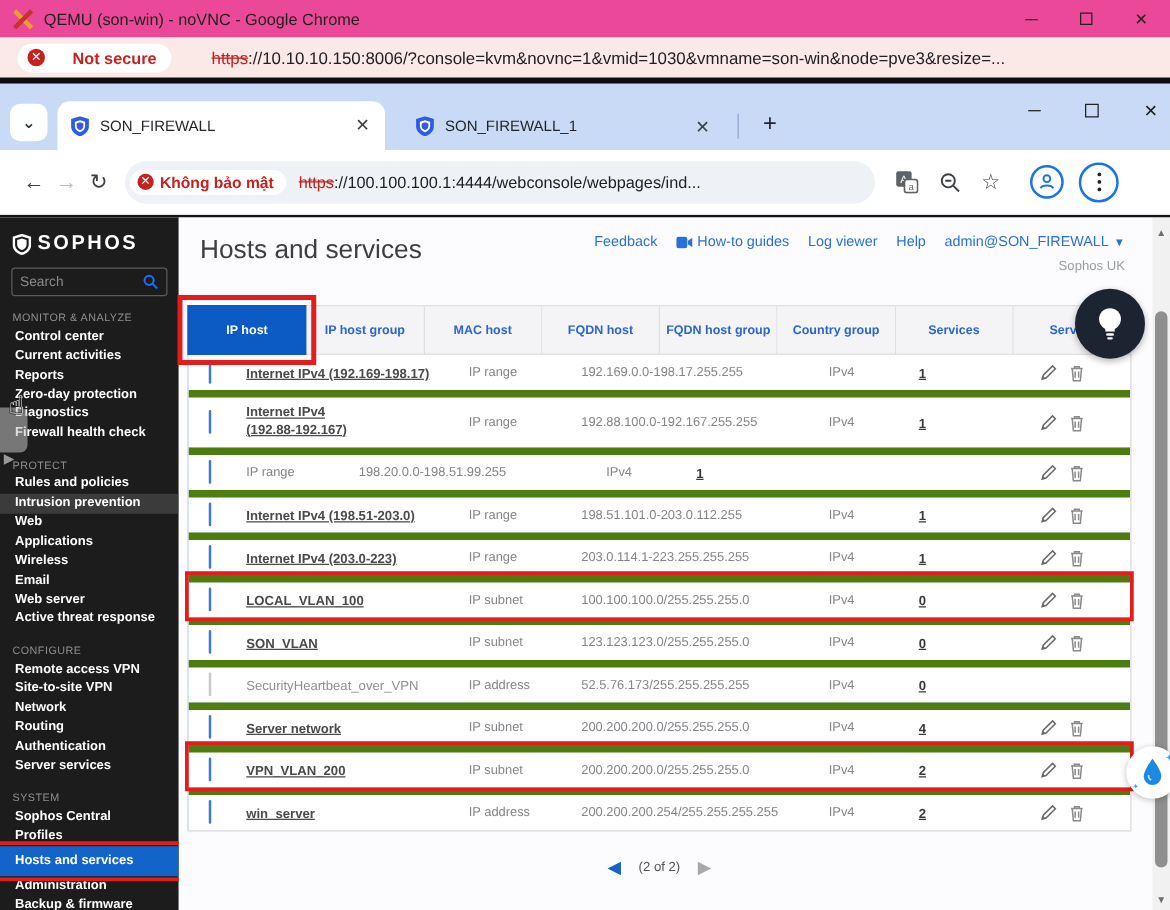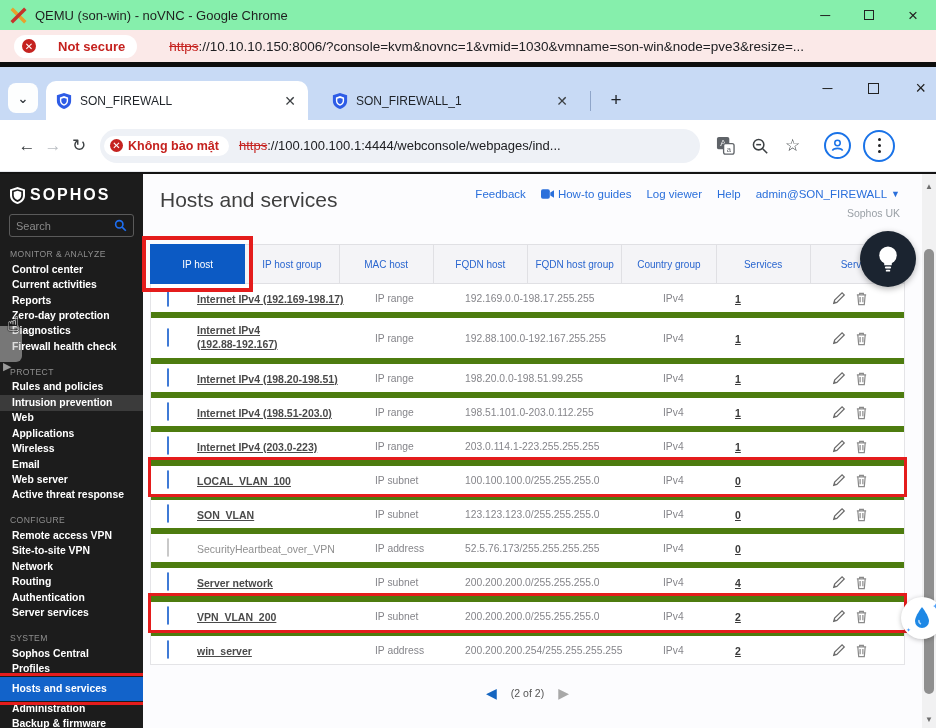--- a/index.html
+++ b/index.html
@@ -1,21 +1,21 @@
 <!DOCTYPE html>
 <html><head>
 <meta charset="utf-8">
 <style>
   * { box-sizing: border-box; margin: 0; padding: 0; }
   html,body { width:936px; height:728px; overflow:hidden; }
   body { font-family:"Liberation Sans","DejaVu Sans",sans-serif; position:relative; background:#fff; }
 
   
   .outer-titlebar { position:absolute; left:0; top:0; width:936px; height:30px;
-    background:#86efac; display:flex; align-items:center; padding:0 10px; }
+    background:#ec4899; display:flex; align-items:center; padding:0 10px; }
   .novnc-x { width:17px; height:17px; margin-right:8px; }
   .outer-title { font-size:13px; color:#1f1f1f; }
   .winbtns { margin-left:auto; display:flex; align-items:center; gap:34px; padding-right:8px; }
   .winbtn { color:#222; font-size:14px; line-height:1; cursor:default; }
   .winbtn.sq { width:10px; height:10px; border:1.2px solid #222; }
 
   .outer-urlbar { position:absolute; left:0; top:30px; width:936px; height:32px;
     background:#fbe9e8; display:flex; align-items:center; padding:0 14px; }
   .notsecure-chip { background:#fff; border-radius:14px; padding:4px 12px 4px 8px;
     display:flex; align-items:center; gap:6px; }
@@ -93,21 +93,21 @@
   .main { position:absolute; left:143px; top:0; width:779px; height:556px; background:#fcfcfe; }
   .page-title { font-size:21px; color:#3f3f3f; font-weight:400; padding:14px 0 0 17px; }
   .hdr-links { position:absolute; top:14px; right:22px; display:flex; align-items:center; gap:15px; }
   .hdr-link { color:#2a6fdb; font-size:11.5px; white-space:nowrap; display:flex; align-items:center; gap:4px; }
   .caret { font-size:9px; color:#2a6fdb; }
   .region { position:absolute; top:33px; right:22px; color:#9aa0a6; font-size:10.5px; }
 
   .module-tabs { margin:32px 0 0 7px; width:755px; height:40px; display:flex; }
   .mtab { flex:1; background:#f4f4f7; border:1px solid #e0e0e4; border-left:none;
     display:flex; align-items:center; justify-content:center; color:#2a66cf; font-size:10px;
-    font-weight:400; text-align:center; }
+    font-weight:700; text-align:center; }
   .mtab:first-child { border-left:1px solid #e0e0e4; }
   .mtab.selected { background:#0c5ac4; color:#fff; border-color:#0c5ac4; }
   .mtab.annotated { outline:4px solid #e41c1c; outline-offset:4px; position:relative; z-index:4; }
 
   .host-table { margin-left:7px; width:755px; background:#7dd3fc; border:1px solid #e4e4e7; border-top:none; }
   .hrow { display:flex; align-items:center; height:34px; border-top:6px solid #4d7c0f; padding-left:16px;
     background:#fff; position:relative; }
   .hrow:first-child { border-top:none; height:28px; }
   .hrow.tall { height:46px; }
   .hrow.annotated { outline:3px solid #e41c1c; z-index:3; }
@@ -363,21 +363,20 @@
         <path d="M2 14 L4.8 13.2 L2.8 11.2 Z" fill="#6a6a6a"></path>
       </svg>
       <svg width="13" height="15" viewBox="0 0 14 16" fill="none" stroke="#8a8a8a" stroke-width="1.3">
         <path d="M2 4 H12 M5 4 V2.5 H9 V4 M3 4 L4 14.5 H10 L11 4"></path>
         <path d="M5.5 6.5 V12 M8.5 6.5 V12"></path>
       </svg>
     </span>
   </div>
         <div class="hrow">
     <span class="cbcol"><span class="cbox"></span></span>
-    <span class="namecol"><a class="name-link">Internet IPv4 (198.20-198.51)</a></span>
     <span class="typecol">IP range</span>
     <span class="valcol">198.20.0.0-198.51.99.255</span>
     <span class="famcol">IPv4</span>
     <span class="cntcol"><a class="cnt-link">1</a></span>
     <span class="actcol">
       <svg width="14" height="14" viewBox="0 0 16 16">
         <path d="M2 14 L3 10.5 L11.5 2 L14 4.5 L5.5 13 Z" fill="none" stroke="#6a6a6a" stroke-width="1.4"></path>
         <path d="M2 14 L4.8 13.2 L2.8 11.2 Z" fill="#6a6a6a"></path>
       </svg>
       <svg width="13" height="15" viewBox="0 0 14 16" fill="none" stroke="#8a8a8a" stroke-width="1.3">

